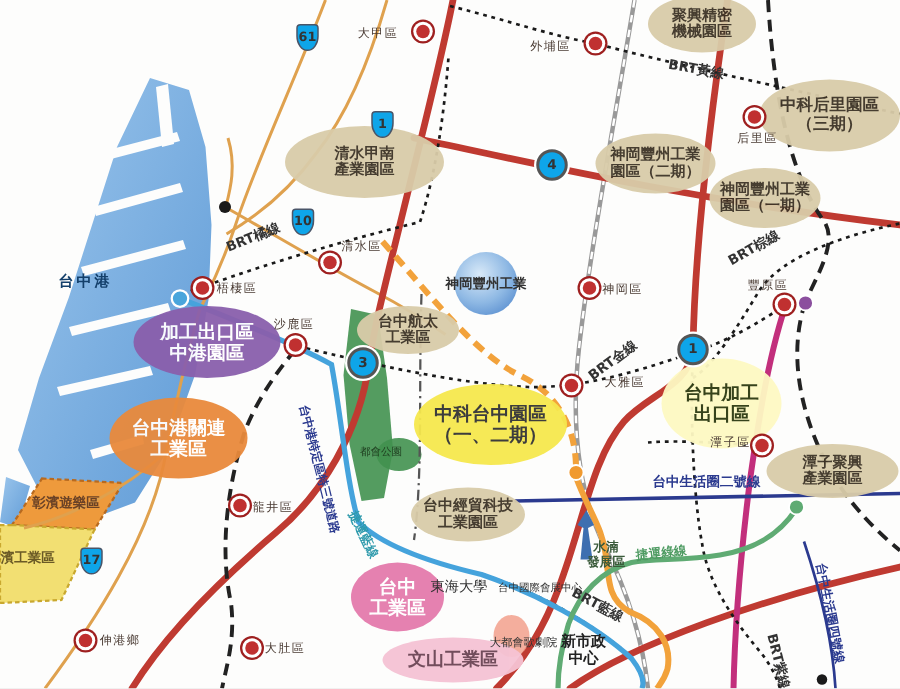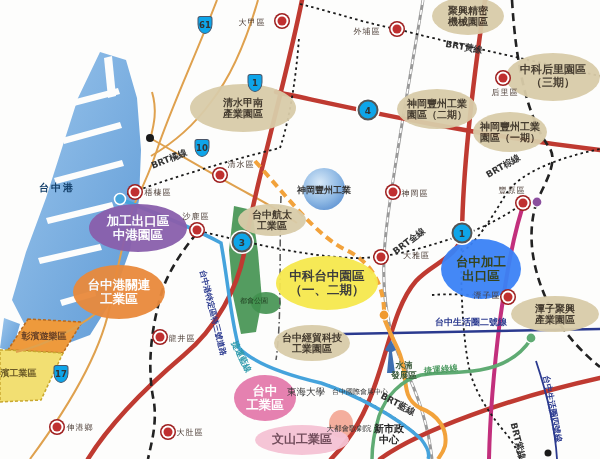--- a/index.html
+++ b/index.html
@@ -138,21 +138,21 @@
   <div class="zone beige" style="left:272px;top:220px;width:68px;height:32px;font-size:10px;">台中航太
 工業區</div>
   <div class="zone" style="left:138px;top:228px;width:98px;height:48px;font-size:12.5px;background:#8A5FAC;color:#fff;">加工出口區
 中港園區</div>
   <div class="zone" style="left:119px;top:292px;width:92px;height:54px;font-size:12.5px;background:#E98A3C;color:#fff;">台中港關連
 工業區</div>
   <div class="zone beige" style="left:312px;top:343px;width:76px;height:36px;font-size:10px;">台中經貿科技
 工業園區</div>
   <div class="zone" style="left:327px;top:283px;width:102px;height:54px;font-size:12.5px;background:#F6E84E;color:#333;">中科台中園區
 （一、二期）</div>
-  <div class="zone" style="left:481px;top:269px;width:80px;height:60px;font-size:12.5px;background:#3b82f6;color:#2c3a10;">台中加工
+  <div class="zone" style="left:481px;top:269px;width:80px;height:60px;font-size:12.5px;background:#fef9c3;color:#2c3a10;">台中加工
 出口區</div>
   <div class="zone beige" style="left:555px;top:314px;width:88px;height:36px;font-size:10px;">潭子聚興
 產業園區</div>
   <div class="zone" style="left:265px;top:398px;width:62px;height:46px;font-size:12.5px;background:#E47BAC;color:#fff;">台中
 工業區</div>
   <div class="zone" style="left:302px;top:440px;width:94px;height:30px;font-size:12px;background:#F5C3D4;color:#6b4454;">文山工業區</div>
 
   <div class="dist-dot" style="left:282px;top:21px;"></div>
   <div class="dist-lbl" style="left:252px;top:22px;">大甲區</div>
   <div class="dist-dot" style="left:397px;top:29px;"></div>

